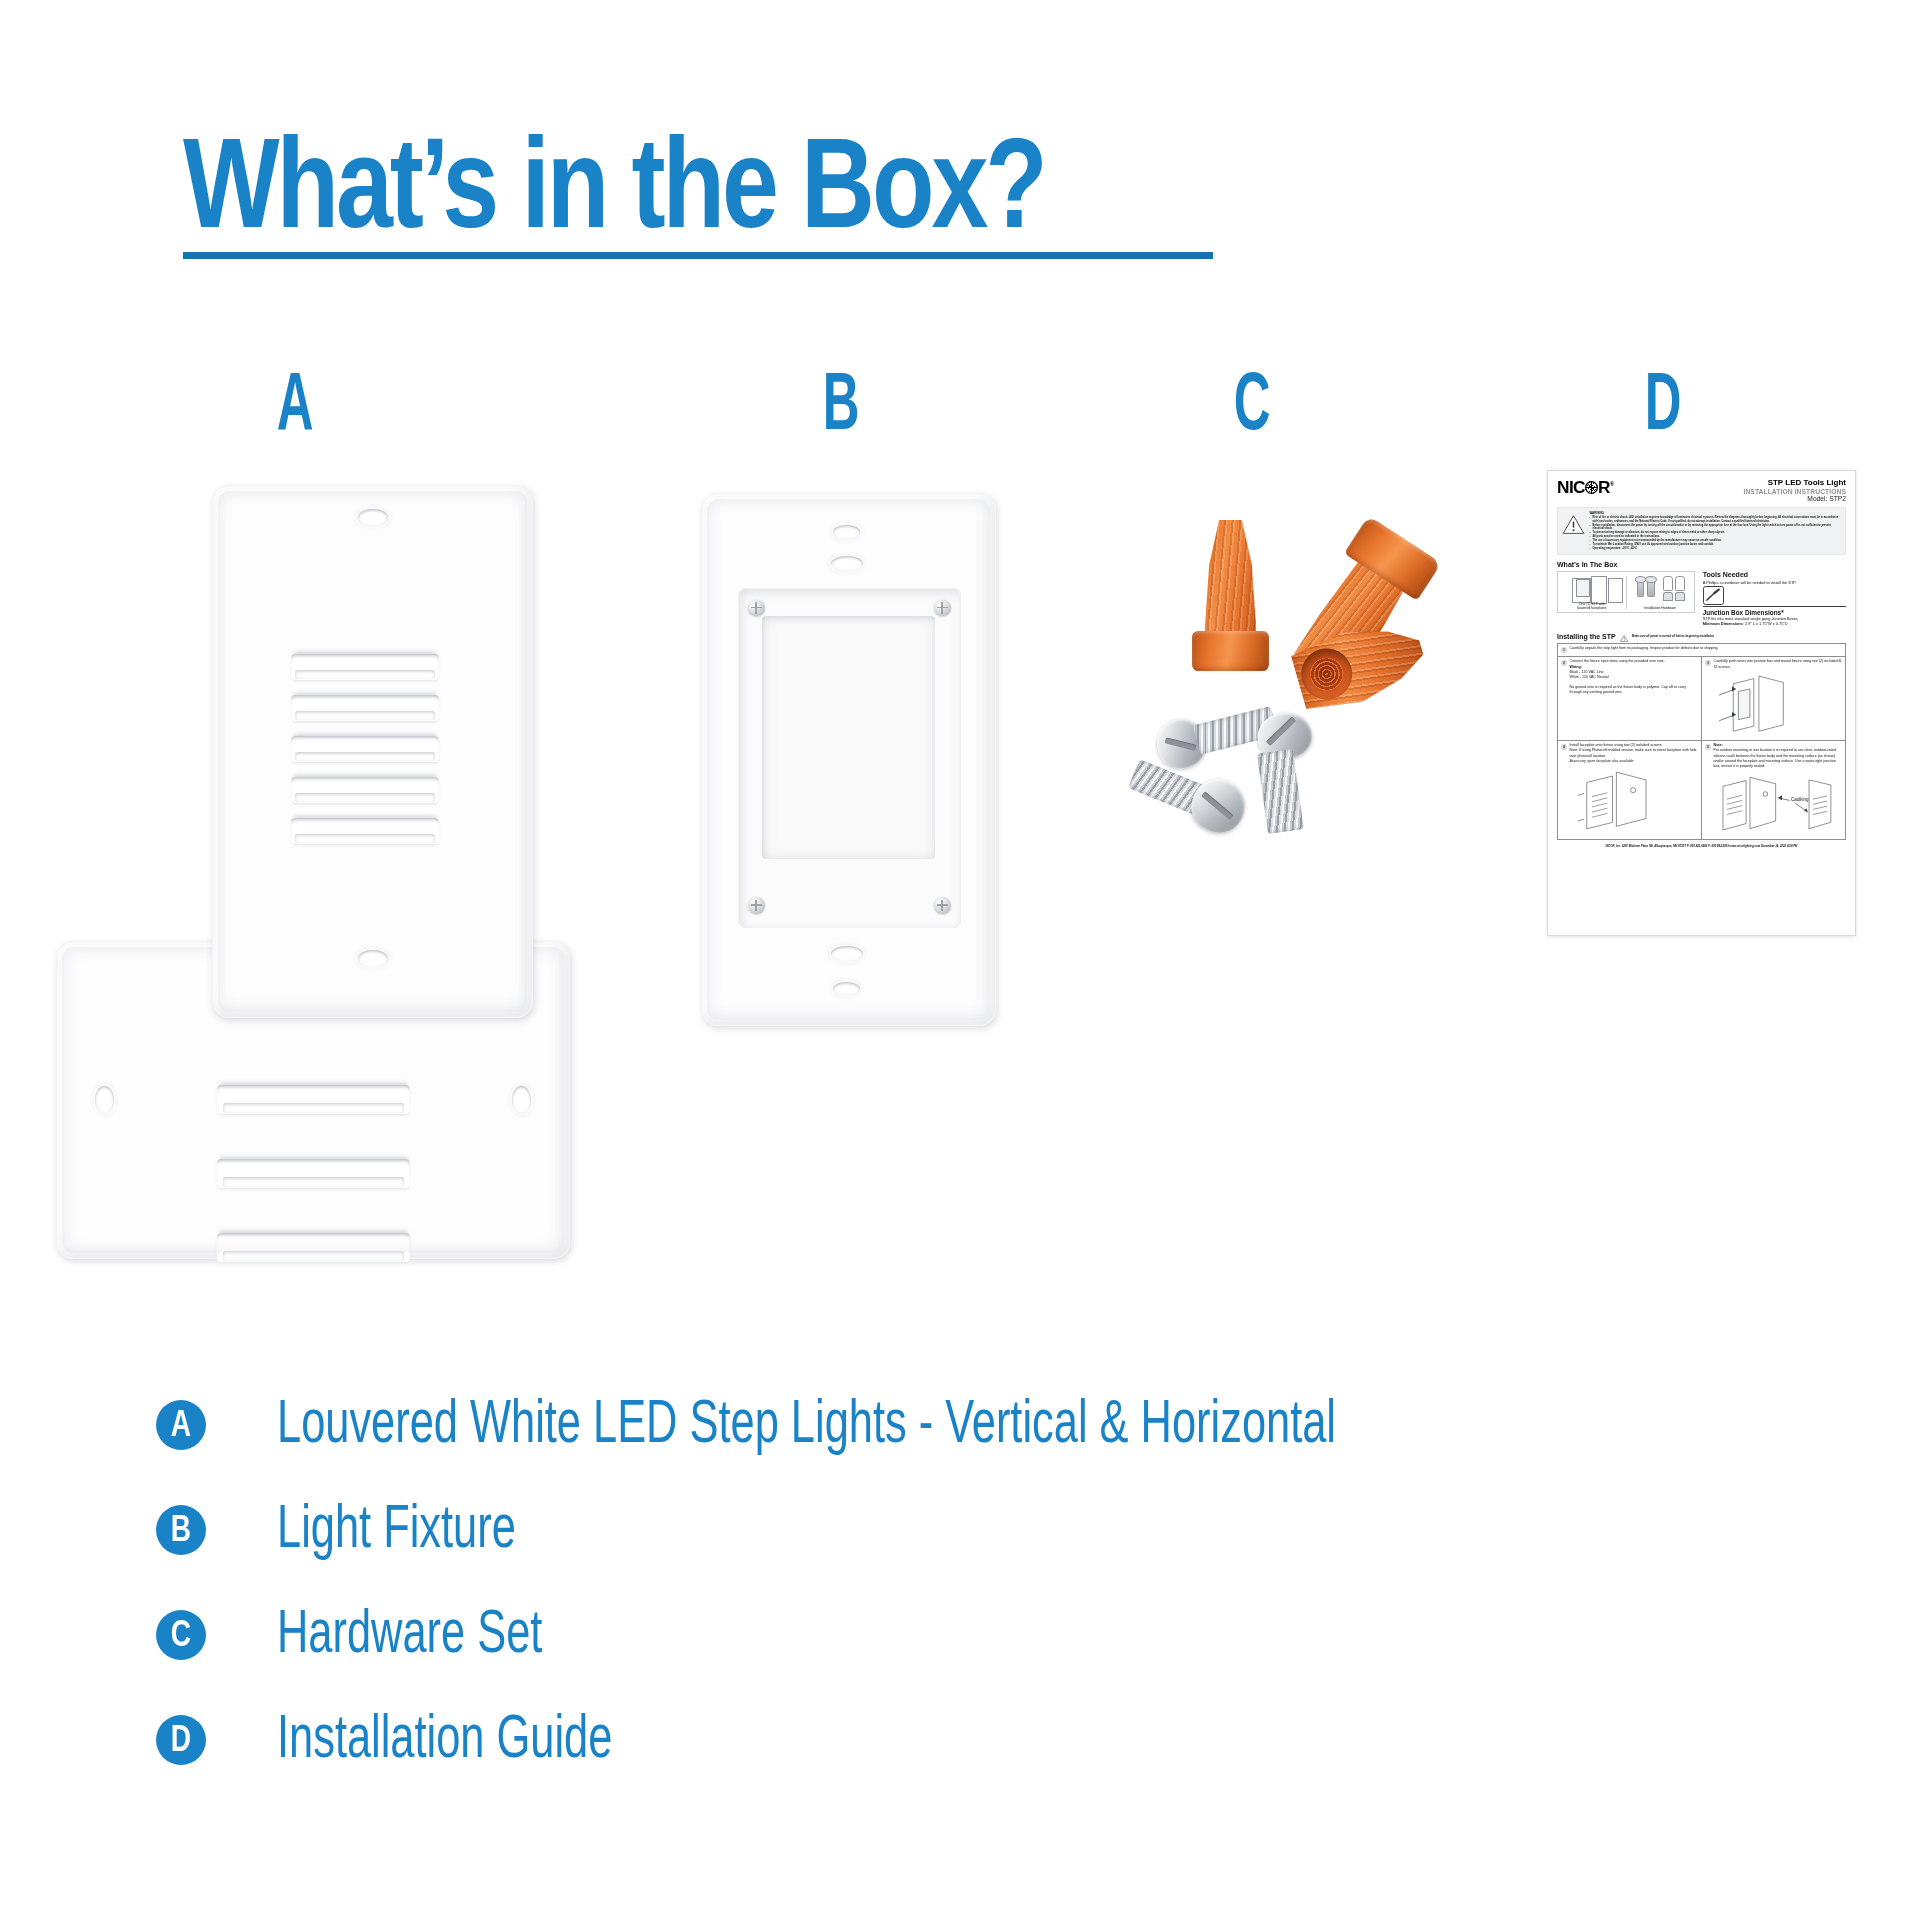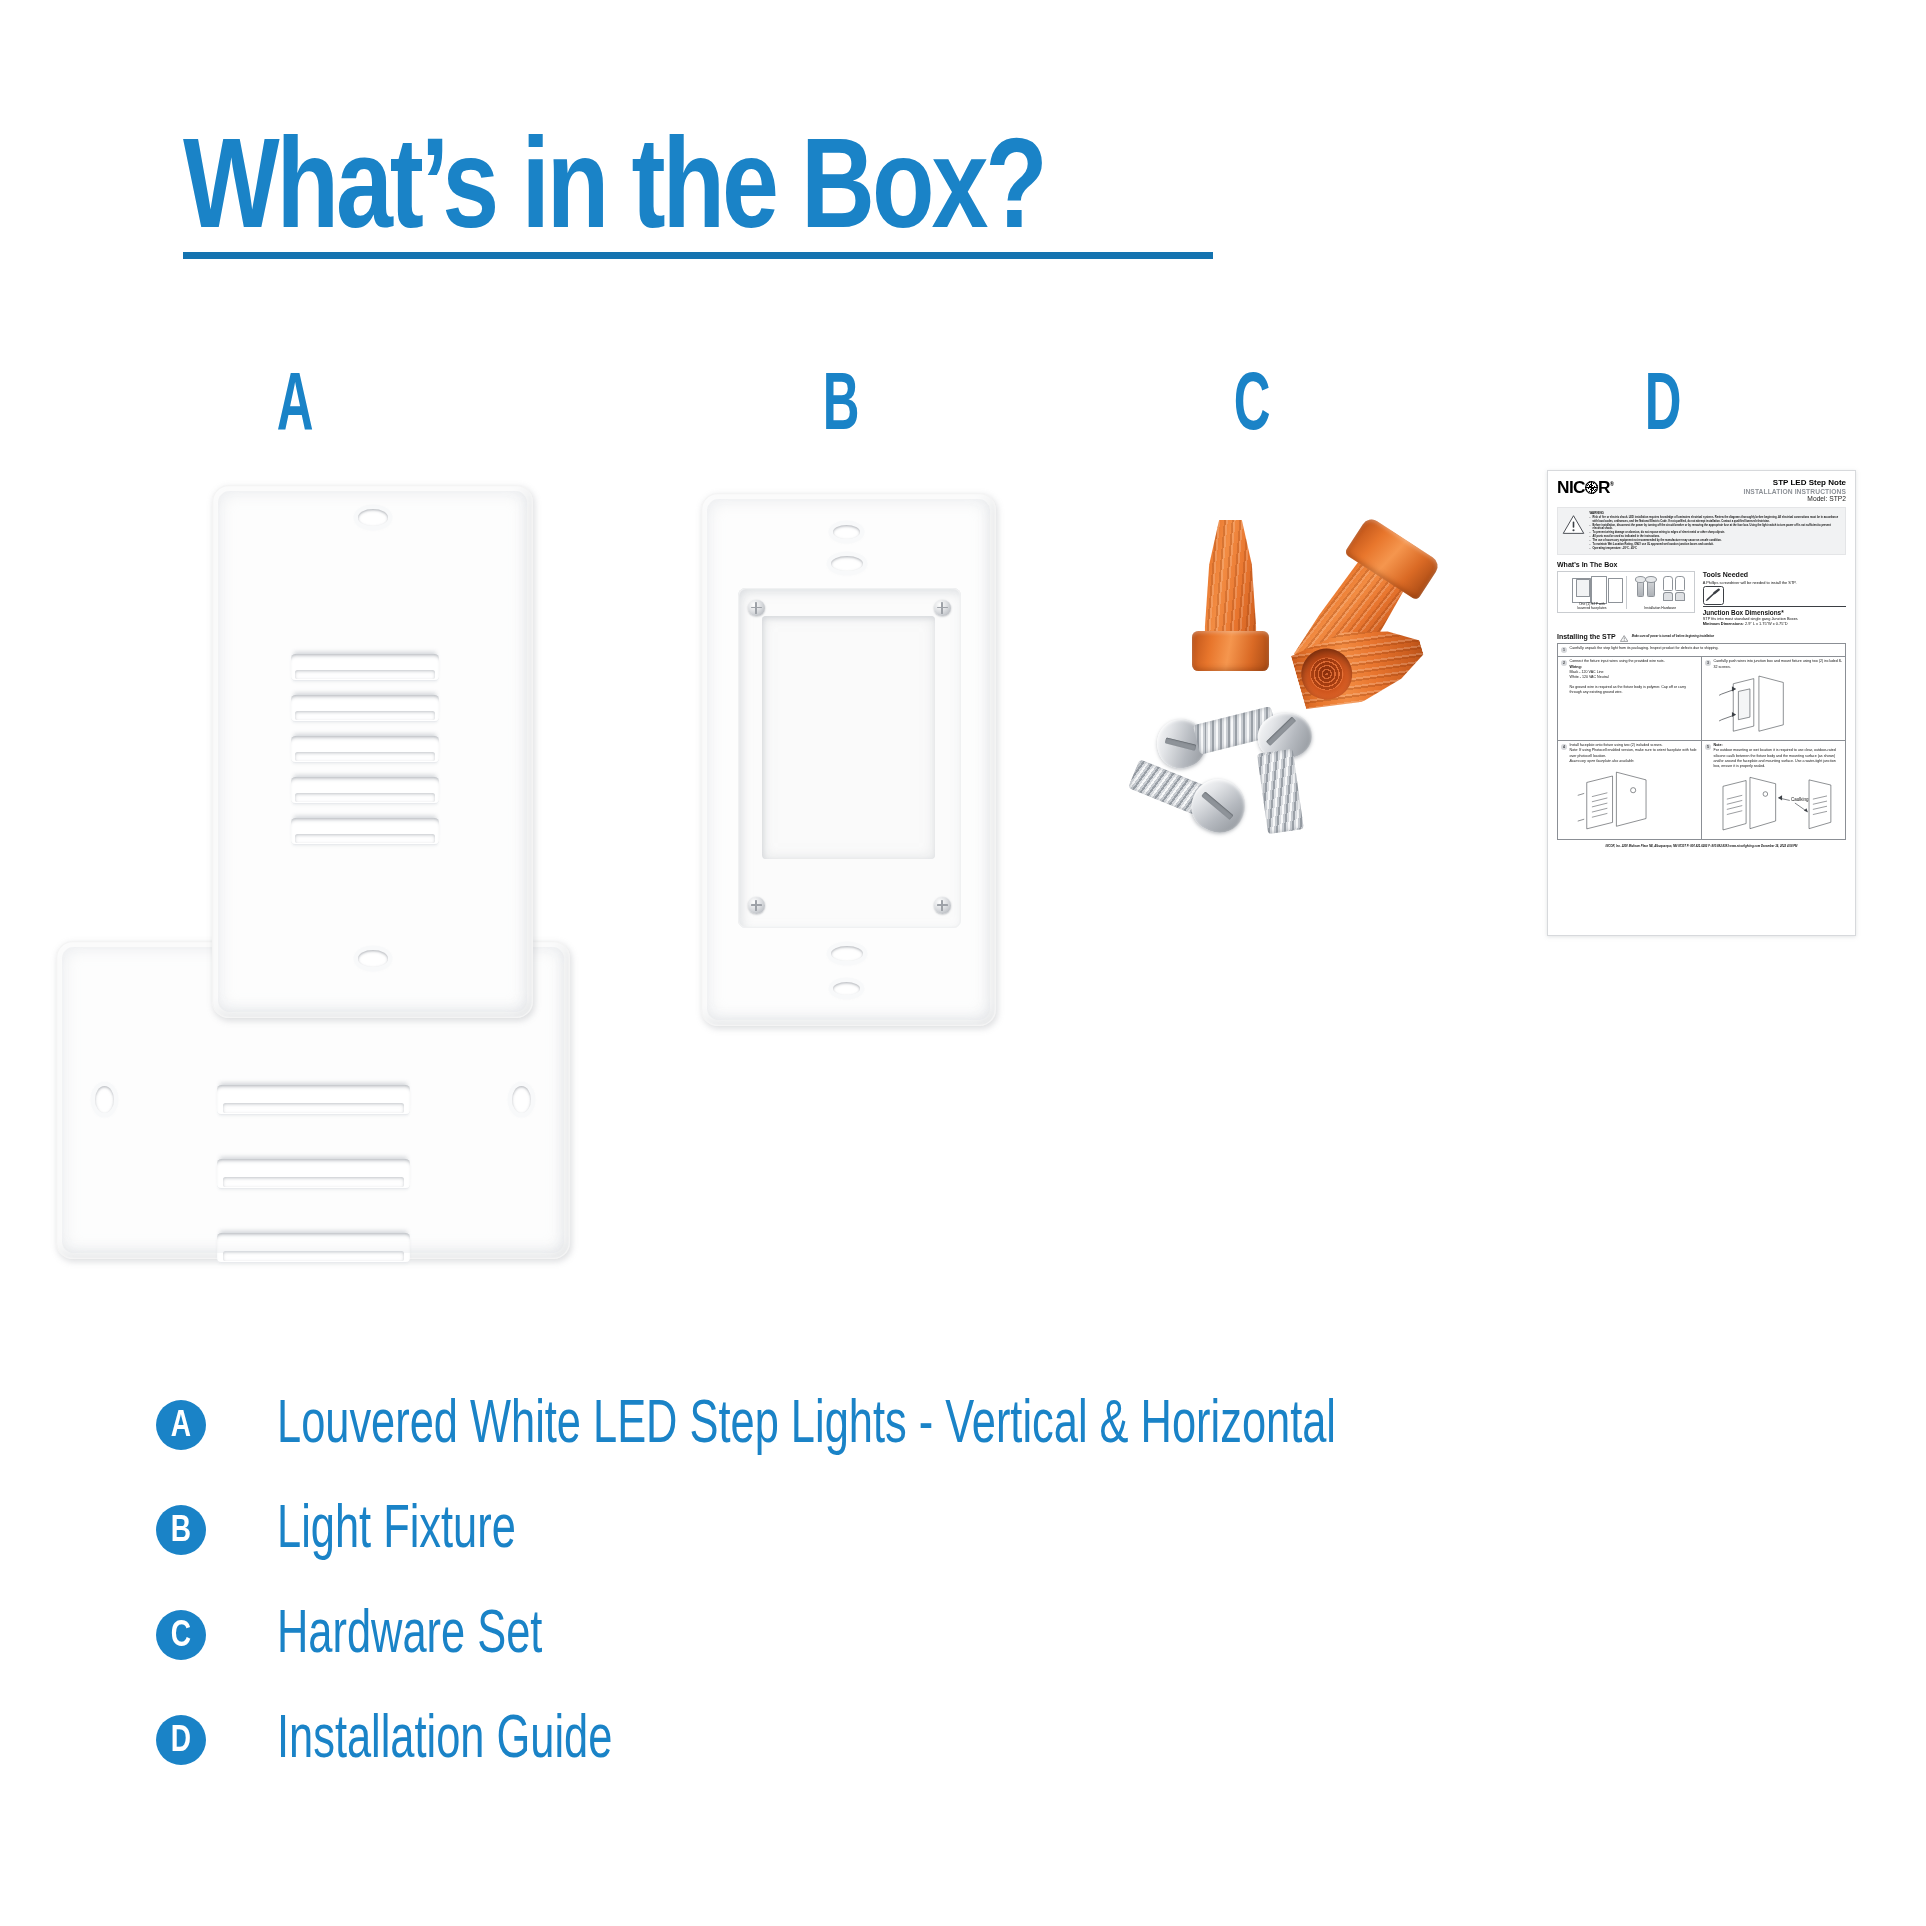--- a/index.html
+++ b/index.html
@@ -368,21 +368,21 @@
     <div class="head" style="left:64px;top:3.9px;width:53px;height:53px;"></div>
     <div class="slot" style="left:71px;top:28px;width:37px;height:5.8px;transform:rotate(18deg);"></div>
   </div>
 
   <div class="sheet">
     <div class="inner">
 
       <div class="sheet-head">
         <div class="nicor-logo"><span>NIC</span><span class="nicor-star"></span><span>R</span><span class="reg">®</span></div>
         <div class="doc-title">
-          <div class="t1">STP LED Step Note</div>
+          <div class="t1">STP LED Tools Light</div>
           <div class="t2">INSTALLATION INSTRUCTIONS</div>
           <div class="t3">Model:  STP2</div>
         </div>
       </div>
 
       <div class="warnbox">
         <div class="warn-tri">
           <svg viewBox="0 0 40 36">
               <polygon points="20,3 38,34 2,34" fill="#ffffff" stroke="#3c4046" stroke-width="1.6" stroke-linejoin="round"></polygon>
               <rect x="18.6" y="13" width="2.8" height="11" rx="1.2" fill="#3c4046"></rect>

